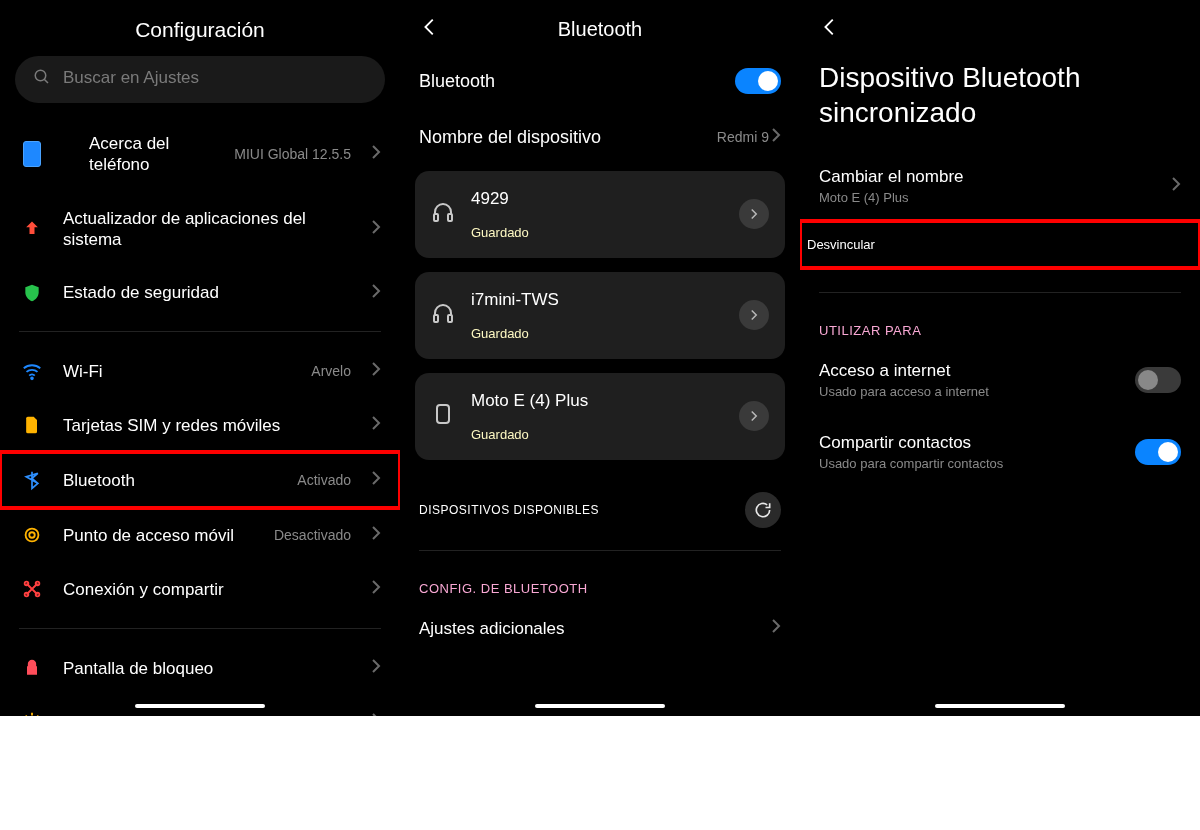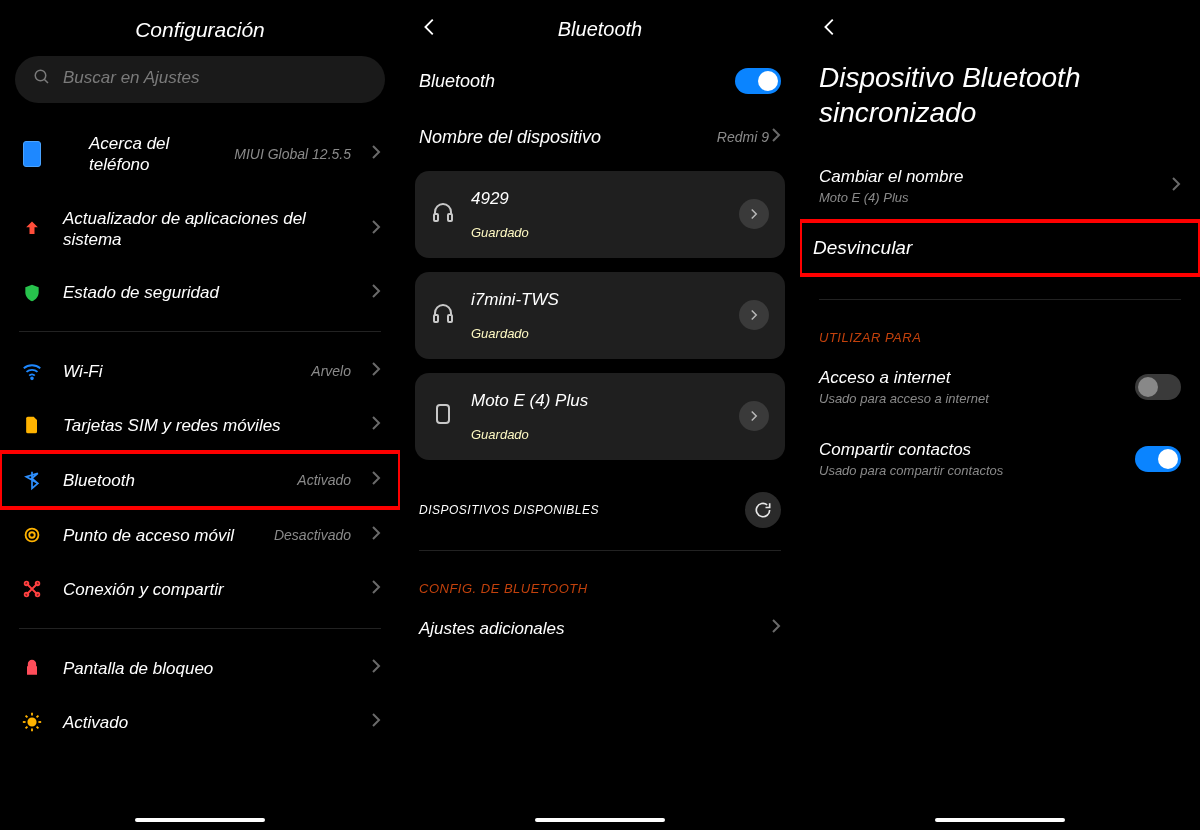--- a/index.html
+++ b/index.html
@@ -5,26 +5,25 @@
   html,body{margin:0;padding:0;background:#fff;}
   body{
     width:1200px;height:830px;
     display:flex;
     font-family:-apple-system,Helvetica,Arial,sans-serif;
     color:#fff;
     overflow:hidden;
   }
   .panel{
     position:relative;
-    width:400px;height:830px;
+    width:400px;height:716px;
     background:#000;
     box-sizing:border-box;
     padding:0 15px;
     overflow:hidden;
-    font-style:italic;
   }
   
   .hdr-title{
     text-align:center;font-size:21px;font-weight:500;padding:18px 0 14px;
   }
   .hdr-row{
     display:flex;align-items:center;gap:18px;padding:16px 4px 10px;
   }
   .back-arrow svg{width:22px;height:22px;stroke:#fff;}
   .big-title{font-size:28px;line-height:1.25;padding:8px 4px 20px 4px;}
@@ -79,21 +78,21 @@
   .sec-hdr{
     display:flex;align-items:center;justify-content:space-between;
     padding:18px 4px 10px;
   }
   .sec-hdr .t{font-size:12px;letter-spacing:.5px;}
   .refresh{
     width:36px;height:36px;border-radius:50%;background:#2a2a2a;
     display:flex;align-items:center;justify-content:center;
   }
   .refresh svg{width:20px;height:20px;stroke:#e8e8e8;fill:none;}
-  .small-hdr{color:#c2410c;font-size:13px;letter-spacing:.5px;padding:18px 4px 6px;}
+  .small-hdr{color:#f9a8d4;font-size:13px;letter-spacing:.5px;padding:18px 4px 6px;}
   
   .home-ind{
     position:absolute;bottom:8px;left:50%;transform:translateX(-50%);
     width:130px;height:4px;border-radius:3px;background:#fff;
   }
   
   .ic-phone{width:16px;height:24px;border-radius:3px;background:#1e88ff;border:1px solid #4aa3ff;}
   .ic-arrow-up svg{fill:#ff4d3a;}
   .ic-shield svg{fill:#27c24c;}
   .ic-sim svg{fill:#ffb300;}
@@ -387,21 +386,21 @@
   <div class="row noicon" style="align-items:flex-start;padding-bottom:10px">
     <span class="lbl">
       <div style="font-size:17px">Cambiar el nombre</div>
       <div class="sub">Moto E (4) Plus</div>
     </span>
     <span class="chev" style="align-self:center"><svg viewBox="0 0 10 16" stroke-width="2">
           <polyline points="2,2 8,8 2,14"></polyline>
         </svg></span>
   </div>
 
-  <div class="red-box" style="margin:4px -15px 0;padding:16px 13px;font-size:19px;">
+  <div class="red-box" style="margin:4px -15px 0;padding:16px 7px;font-size:13px;">
     <span>Desvincular</span>
   </div>
 
   <div class="divider" style="margin-top:24px"></div>
 
   <div class="small-hdr">UTILIZAR PARA</div>
 
   <div class="row noicon" style="align-items:flex-start">
     <span class="lbl">
       <div style="font-size:17px">Acceso a internet</div>

